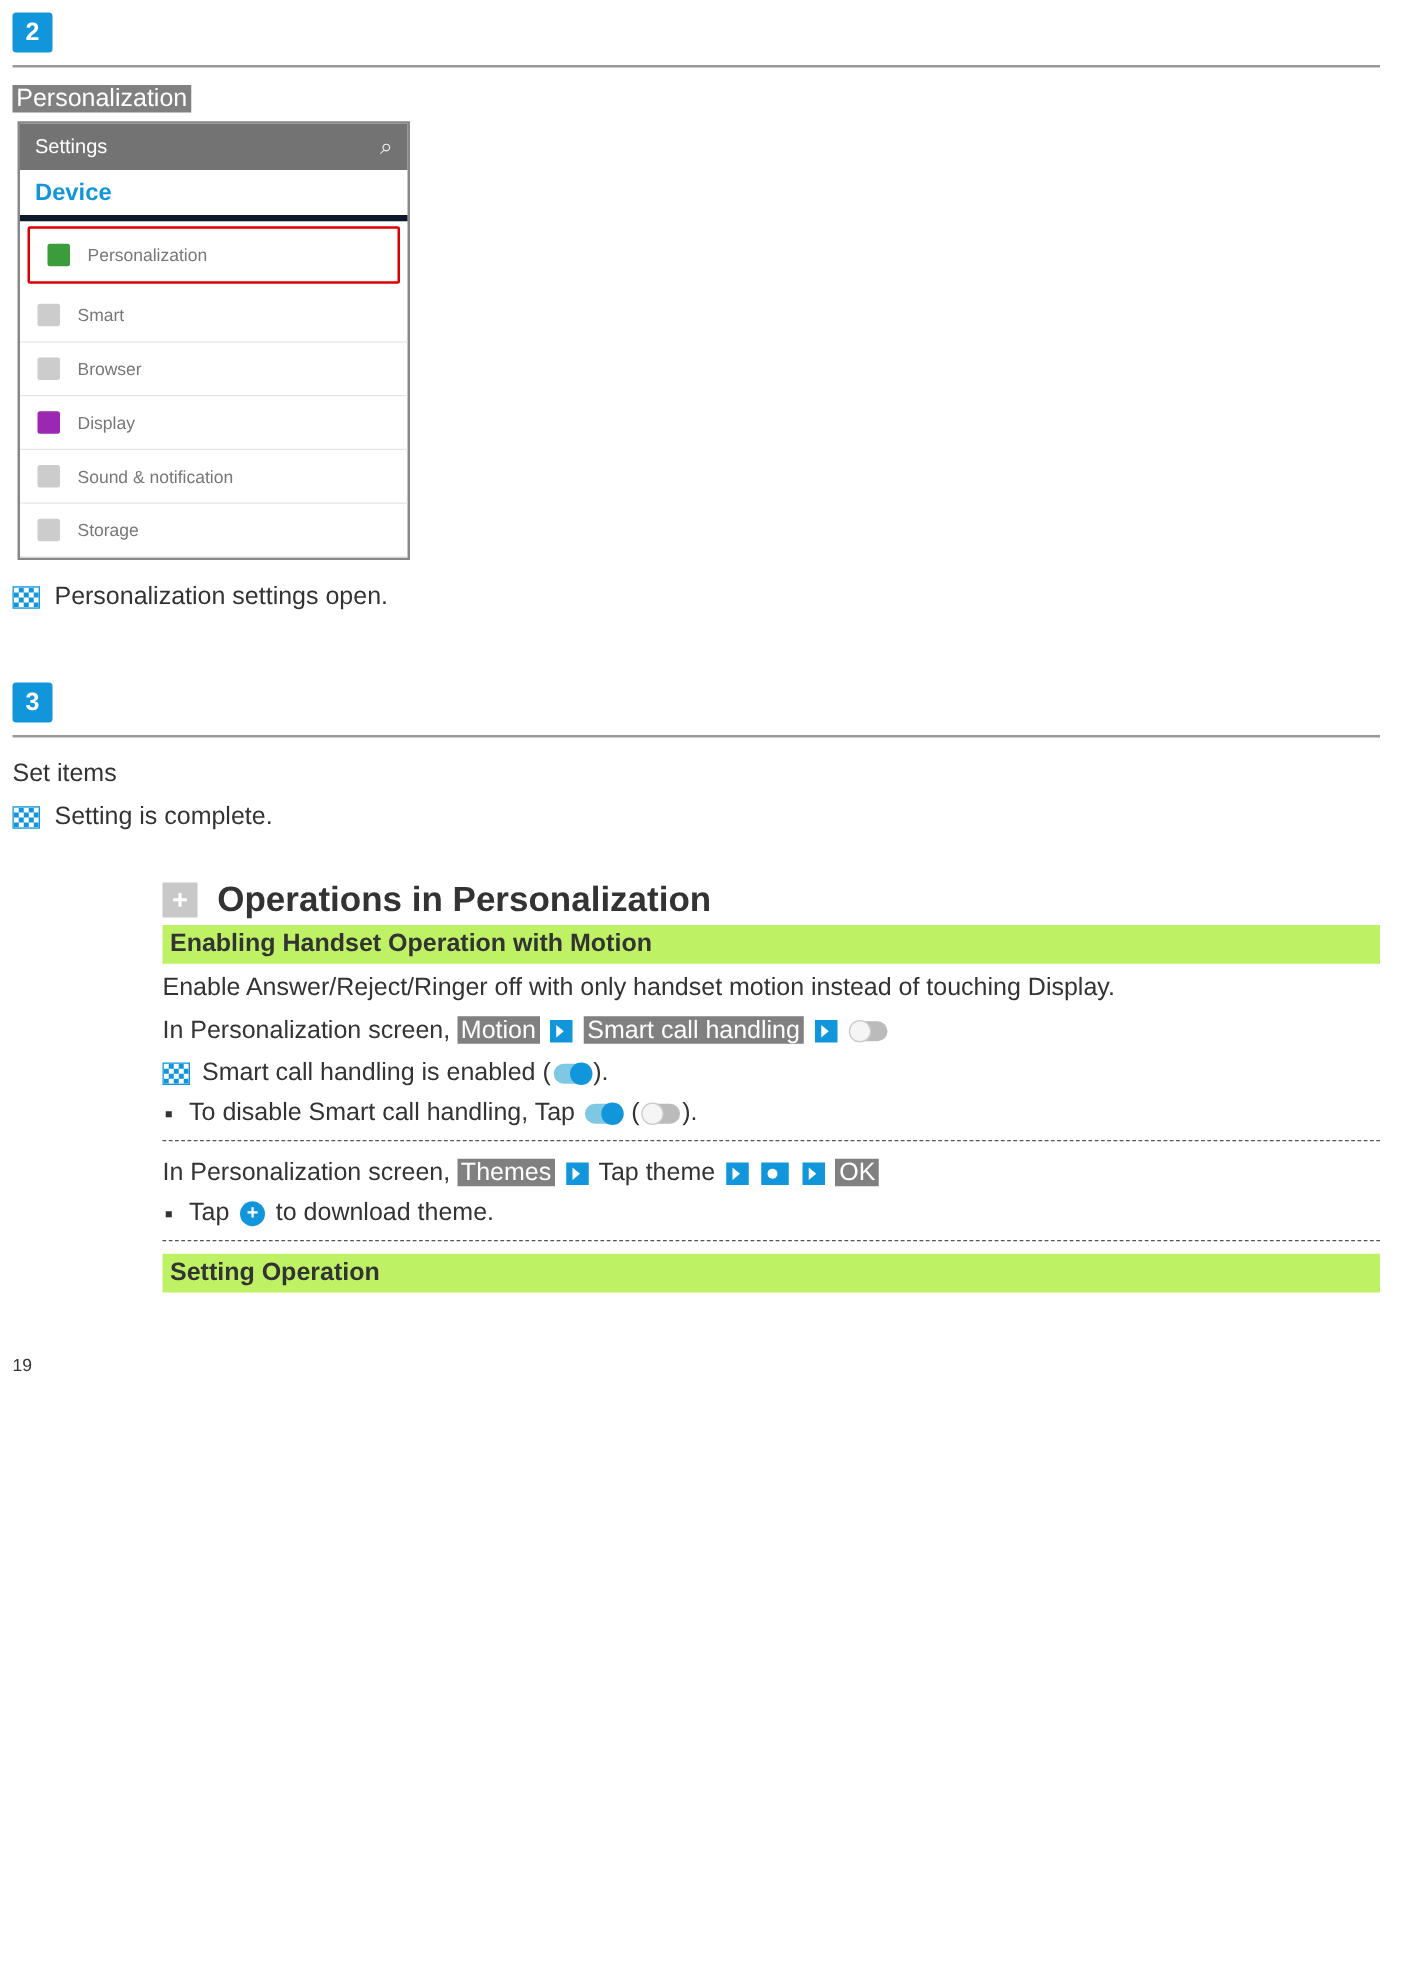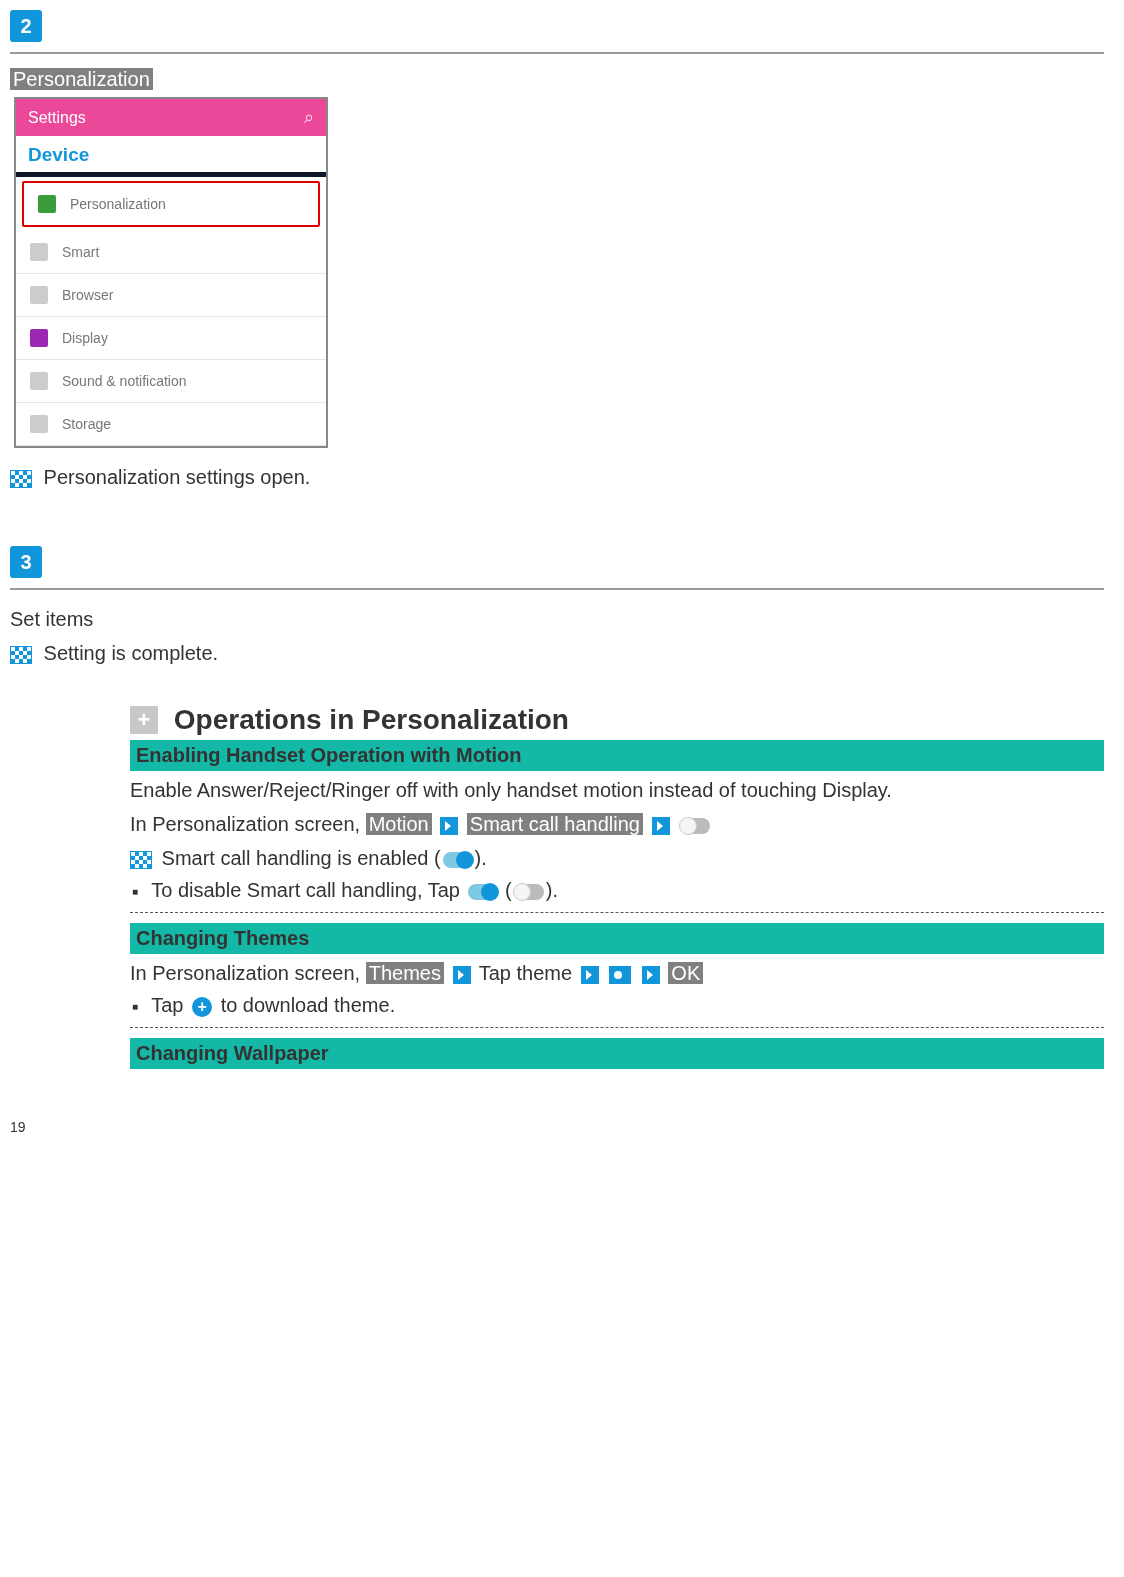--- a/index.html
+++ b/index.html
@@ -33,21 +33,21 @@
     color: #fff;
     padding: 0 3px;
   }
   .screenshot-frame {
     border: 2px solid #888;
     width: 310px;
     margin: 6px 0 14px 4px;
     background: #fff;
   }
   .ss-header {
-    background: #ec4899;
+    background: #737373;
     color: #fff;
     padding: 8px 12px;
     font-size: 16px;
     display: flex;
     justify-content: space-between;
     align-items: center;
   }
   .ss-search-icon {
     font-size: 18px;
     opacity: 0.85;
@@ -114,21 +114,21 @@
     background: #c8c8c8;
     color: #fff;
     align-items: center;
     justify-content: center;
     font-size: 22px;
     font-weight: bold;
     vertical-align: 2px;
     margin-right: 8px;
   }
   .sub-header {
-    background: #14b8a6;
+    background: #bef264;
     font-weight: bold;
     font-size: 20px;
     padding: 4px 6px;
   }
   .para {
     margin: 4px 0;
     line-height: 1.5;
   }
   .arrow-icon {
     display: inline-block;
@@ -329,40 +329,39 @@
   <ul class="bullets">
     <li>
       <span>To disable Smart call handling, Tap </span>
       <span class="toggle-on"></span>
       <span> (</span><span class="toggle-off"></span><span>).</span>
     </li>
   </ul>
 
   <hr class="dotted">
 
-  <div class="sub-header">Changing Themes</div>
   <div class="para">
     <span>In Personalization screen, </span>
     <span class="highlight">Themes</span>
     <span class="arrow-icon"></span>
     <span> Tap theme</span>
     <span class="arrow-icon"></span>
     <span class="mid-icon"></span>
     <span class="arrow-icon"></span>
     <span class="highlight">OK</span>
   </div>
   <ul class="bullets">
     <li>
       <span>Tap </span>
       <span class="add-circle">+</span>
       <span> to download theme.</span>
     </li>
   </ul>
 
   <hr class="dotted">
 
-  <div class="sub-header">Changing Wallpaper</div>
+  <div class="sub-header">Setting Operation</div>
 </div>
 
 <div class="page-num">19</div>
 
 
 
 
 </body></html>

